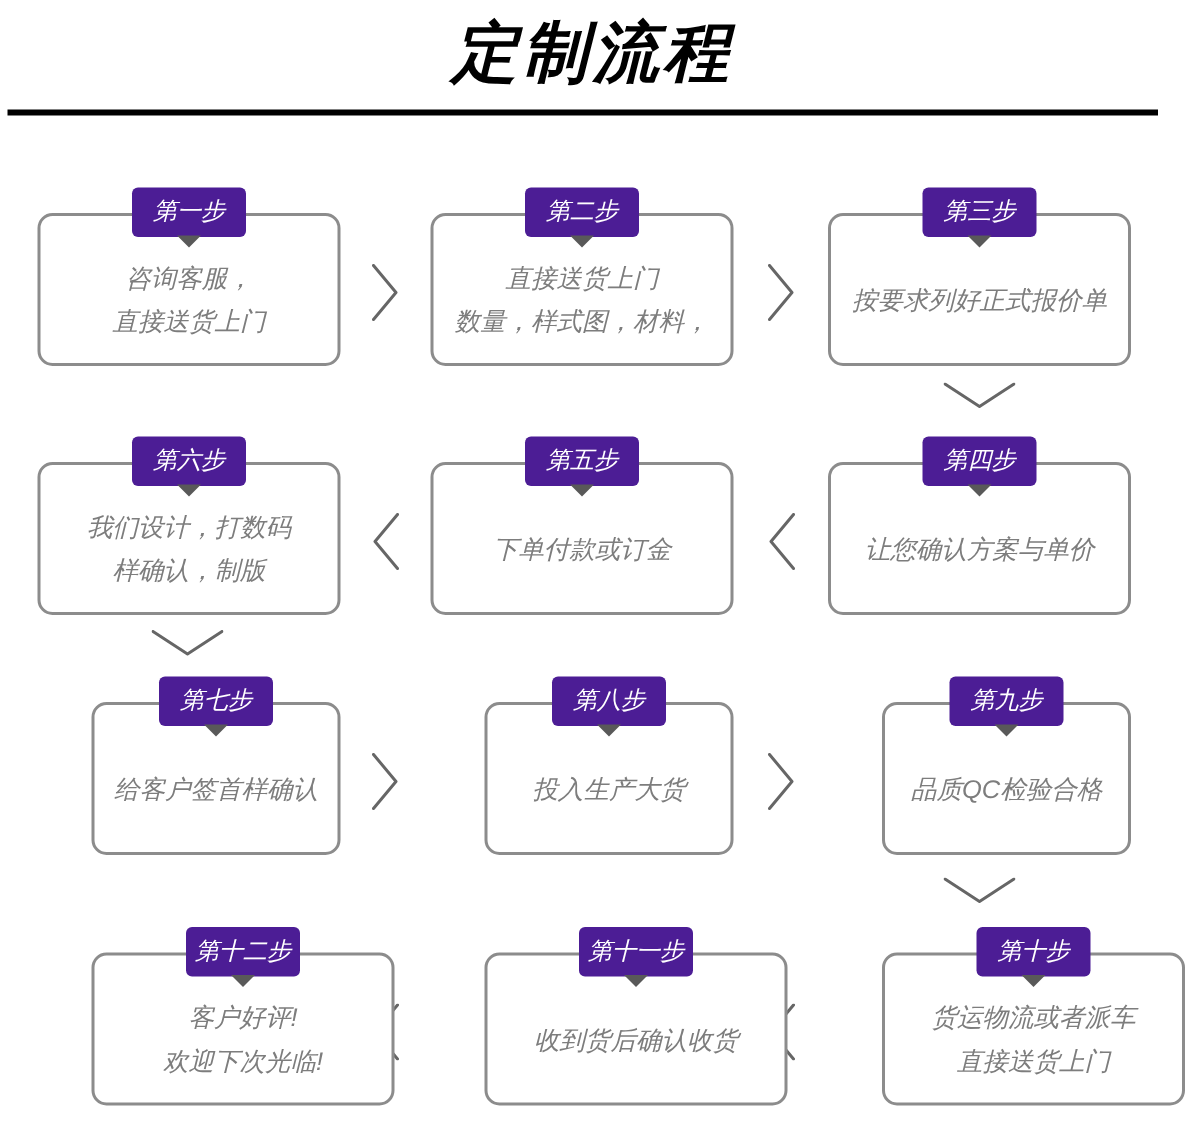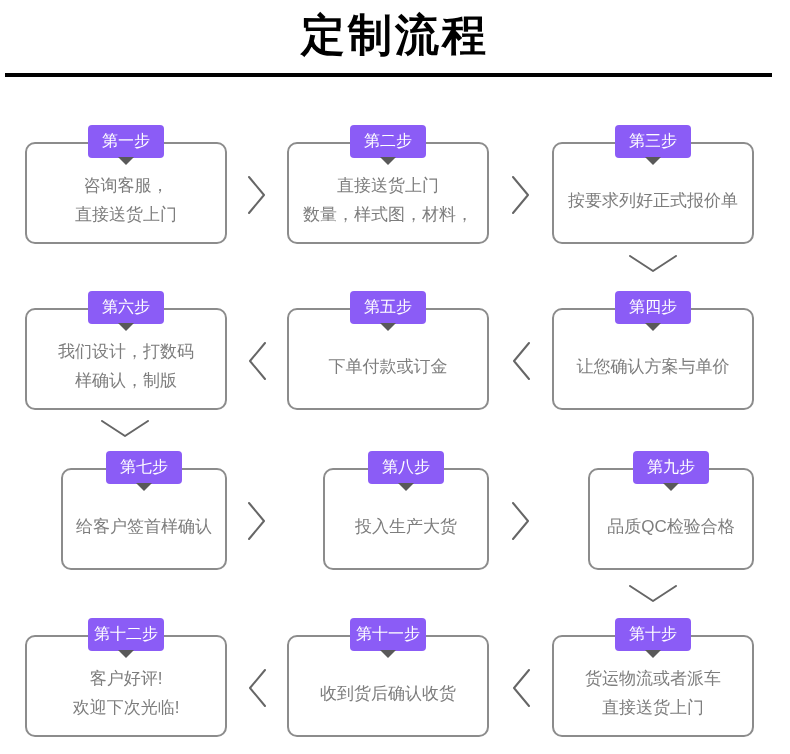--- a/index.html
+++ b/index.html
@@ -1,34 +1,34 @@
 <!DOCTYPE html>
 <html><head>
 <meta charset="utf-8">
 <style>
   * { margin:0; padding:0; box-sizing:border-box; }
   html,body { background:#ffffff; }
   body { font-family:"Liberation Sans","DejaVu Sans",sans-serif; }
   .canvas {
     position:relative; width:790px; height:754px; background:#ffffff;
-    overflow:hidden; margin:0 auto;
+    overflow:hidden; margin:0 auto;font-style:italic;
   }
   .page-title {
     position:absolute; top:6px; left:0; width:100%;
     text-align:center; font-size:44px; font-weight:bold; color:#000;
     letter-spacing:3px;
   }
   .title-divider {
     position:absolute; top:73px; left:5px; width:767px; height:4px;
     background:#000;
   }
   .step { position:absolute; width:202px; }
   .badge {
     position:relative; z-index:2; margin:0 auto; width:76px; height:33px;
-    background:#8b5cf6; border-radius:4px;
+    background:#4c1d95; border-radius:4px;
     display:flex; align-items:center; justify-content:center;
     color:#ffffff; font-size:16px; white-space:nowrap;
   }
   .badge::after {
     content:""; position:absolute; left:50%; bottom:-7px;
     transform:translateX(-50%);
     border-left:8px solid transparent; border-right:8px solid transparent;
     border-top:8px solid #595959;
   }
   .box {
@@ -37,21 +37,21 @@
     display:flex; flex-direction:column; align-items:center; justify-content:center;
     padding-top:14px;
   }
   .box .line {
     font-size:17px; line-height:29px; color:#7d7d7d; text-align:center;
     white-space:nowrap;
   }
   .arrow { position:absolute; }
   .arrow svg { display:block; }
   
-  .r1 { top:125px; } .r2 { top:291px; } .r3 { top:451px;padding-left:36px; } .r4 { top:618px; }
+  .r1 { top:125px; } .r2 { top:291px; } .r3 { top:451px;padding-left:36px; } .r4 { top:618px;margin-left:36px; }
   .c1 { left:25px; } .c2 { left:287px; } .c3 { left:552px; }
 </style>
 </head>
 <body>
 
 <div class="canvas">
 
   <div class="page-title">定制流程</div>
   <div class="title-divider"></div>
 

